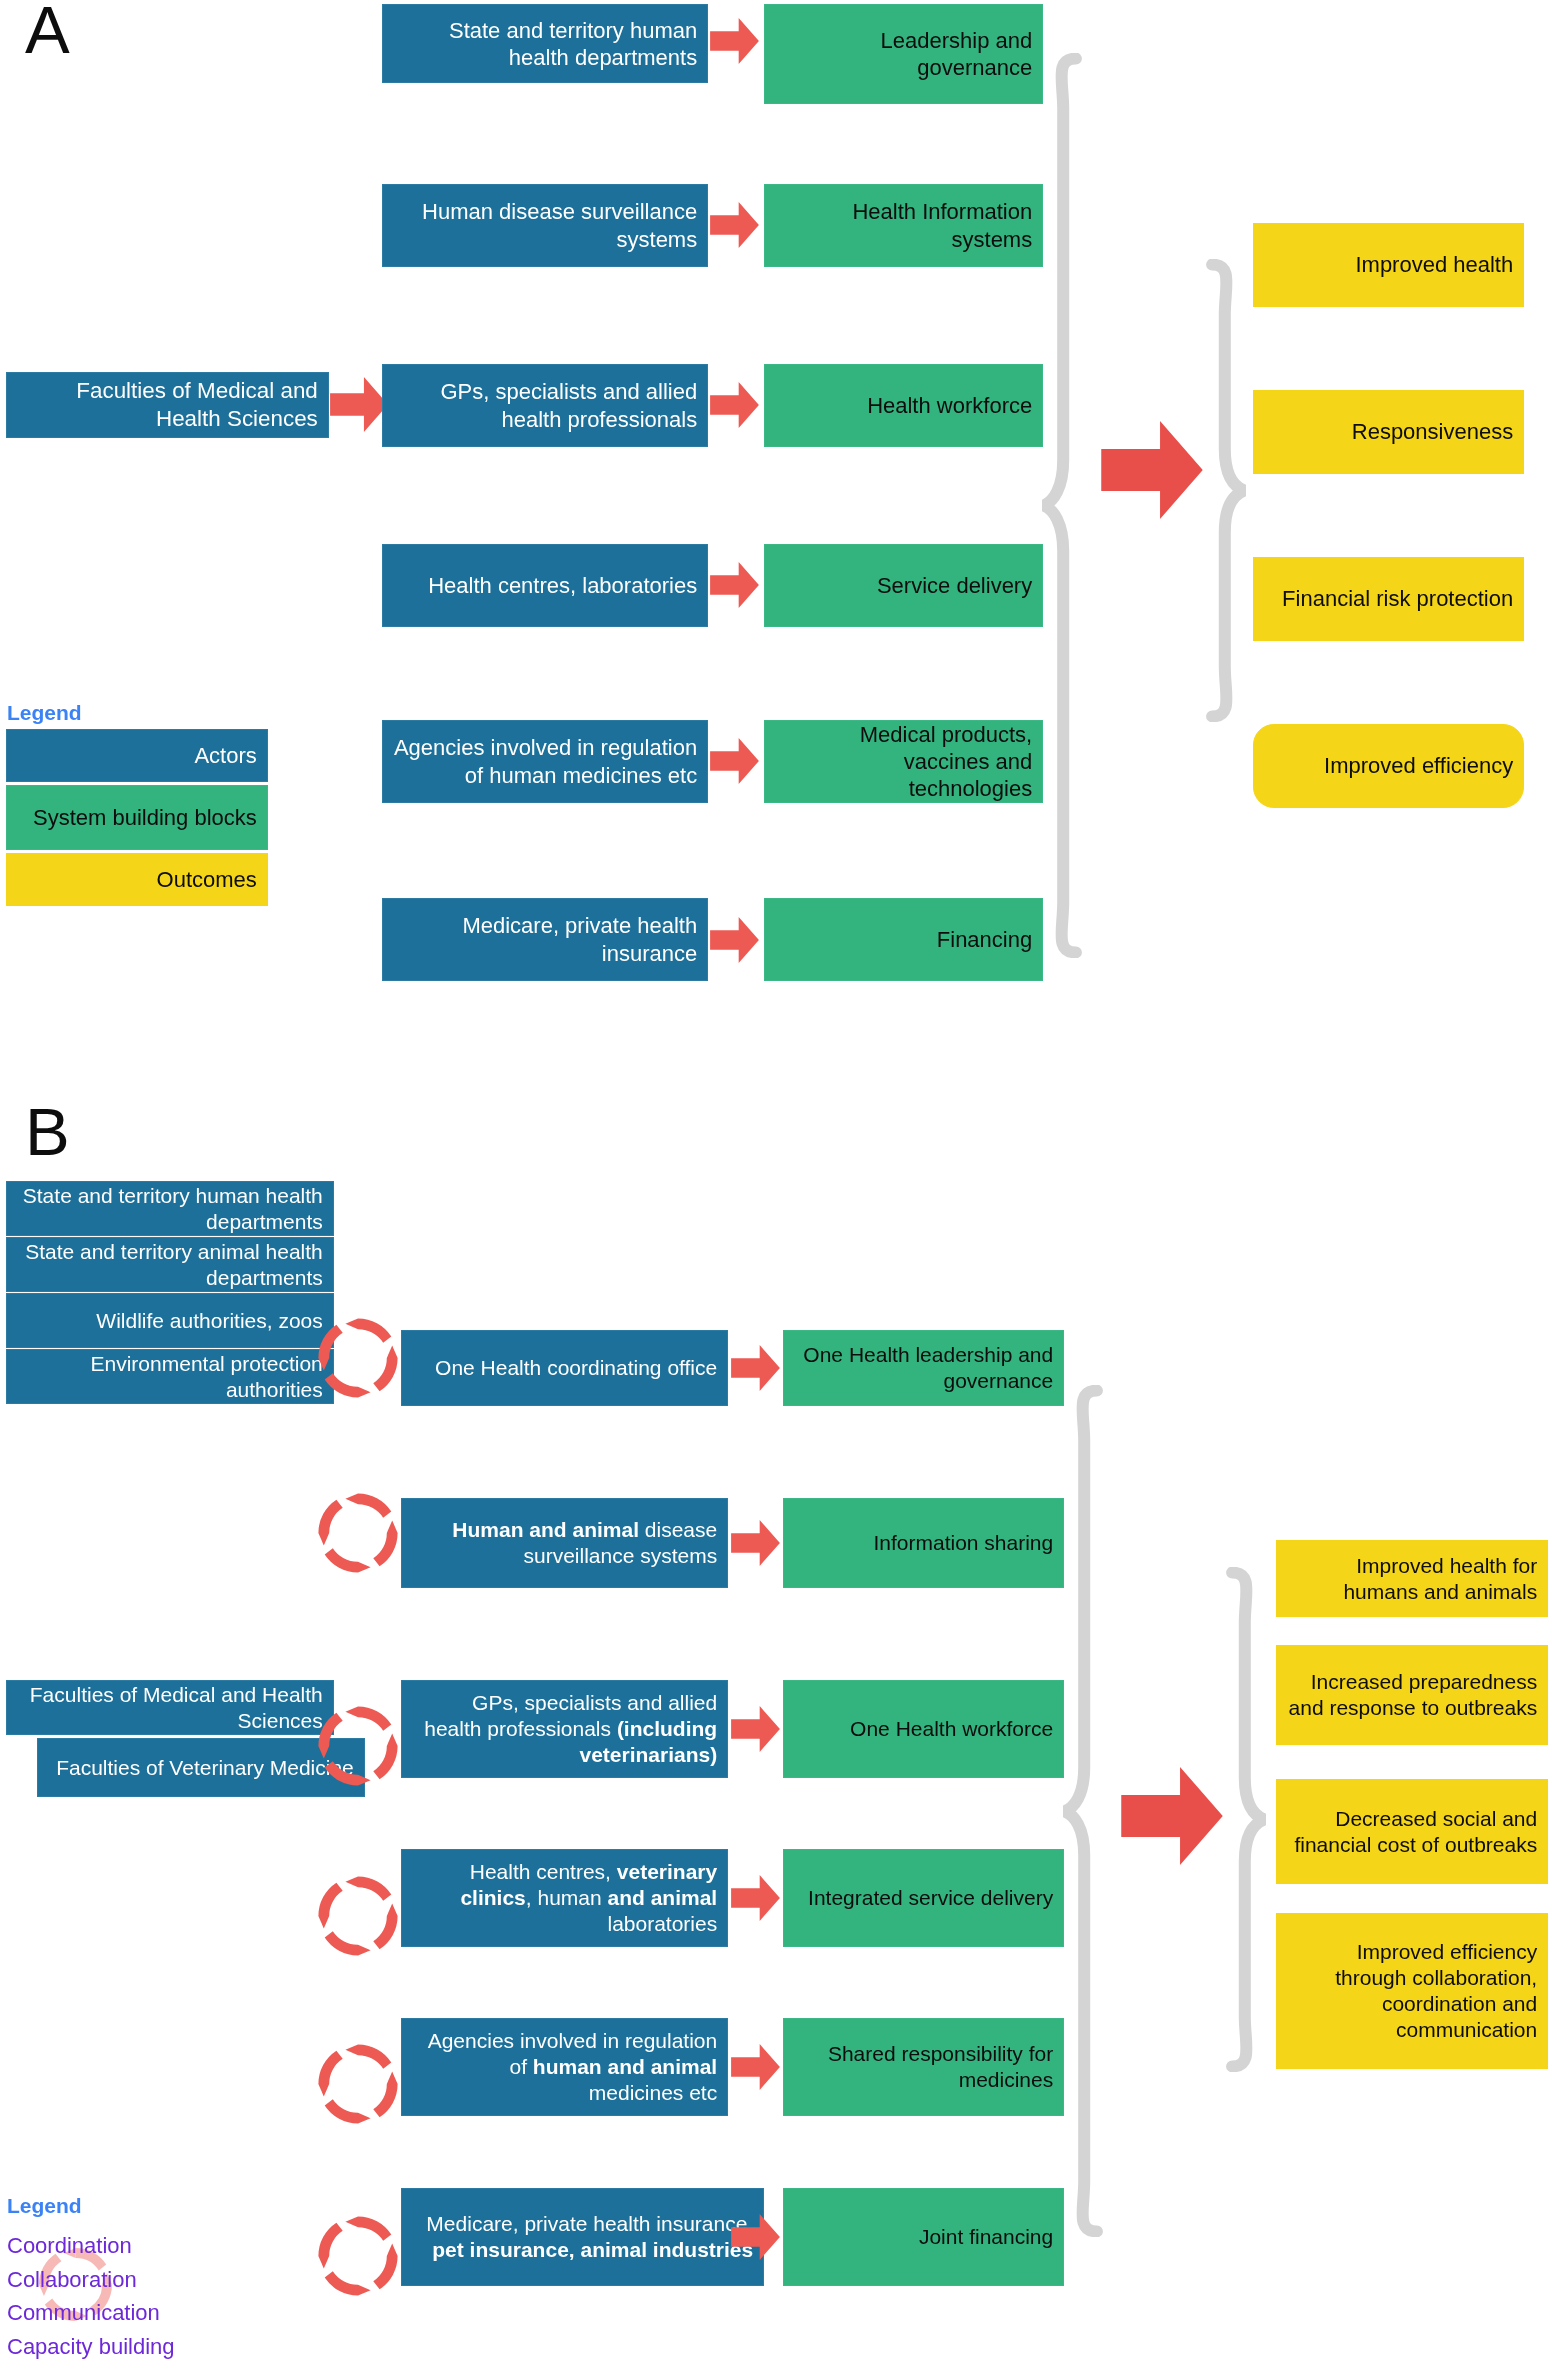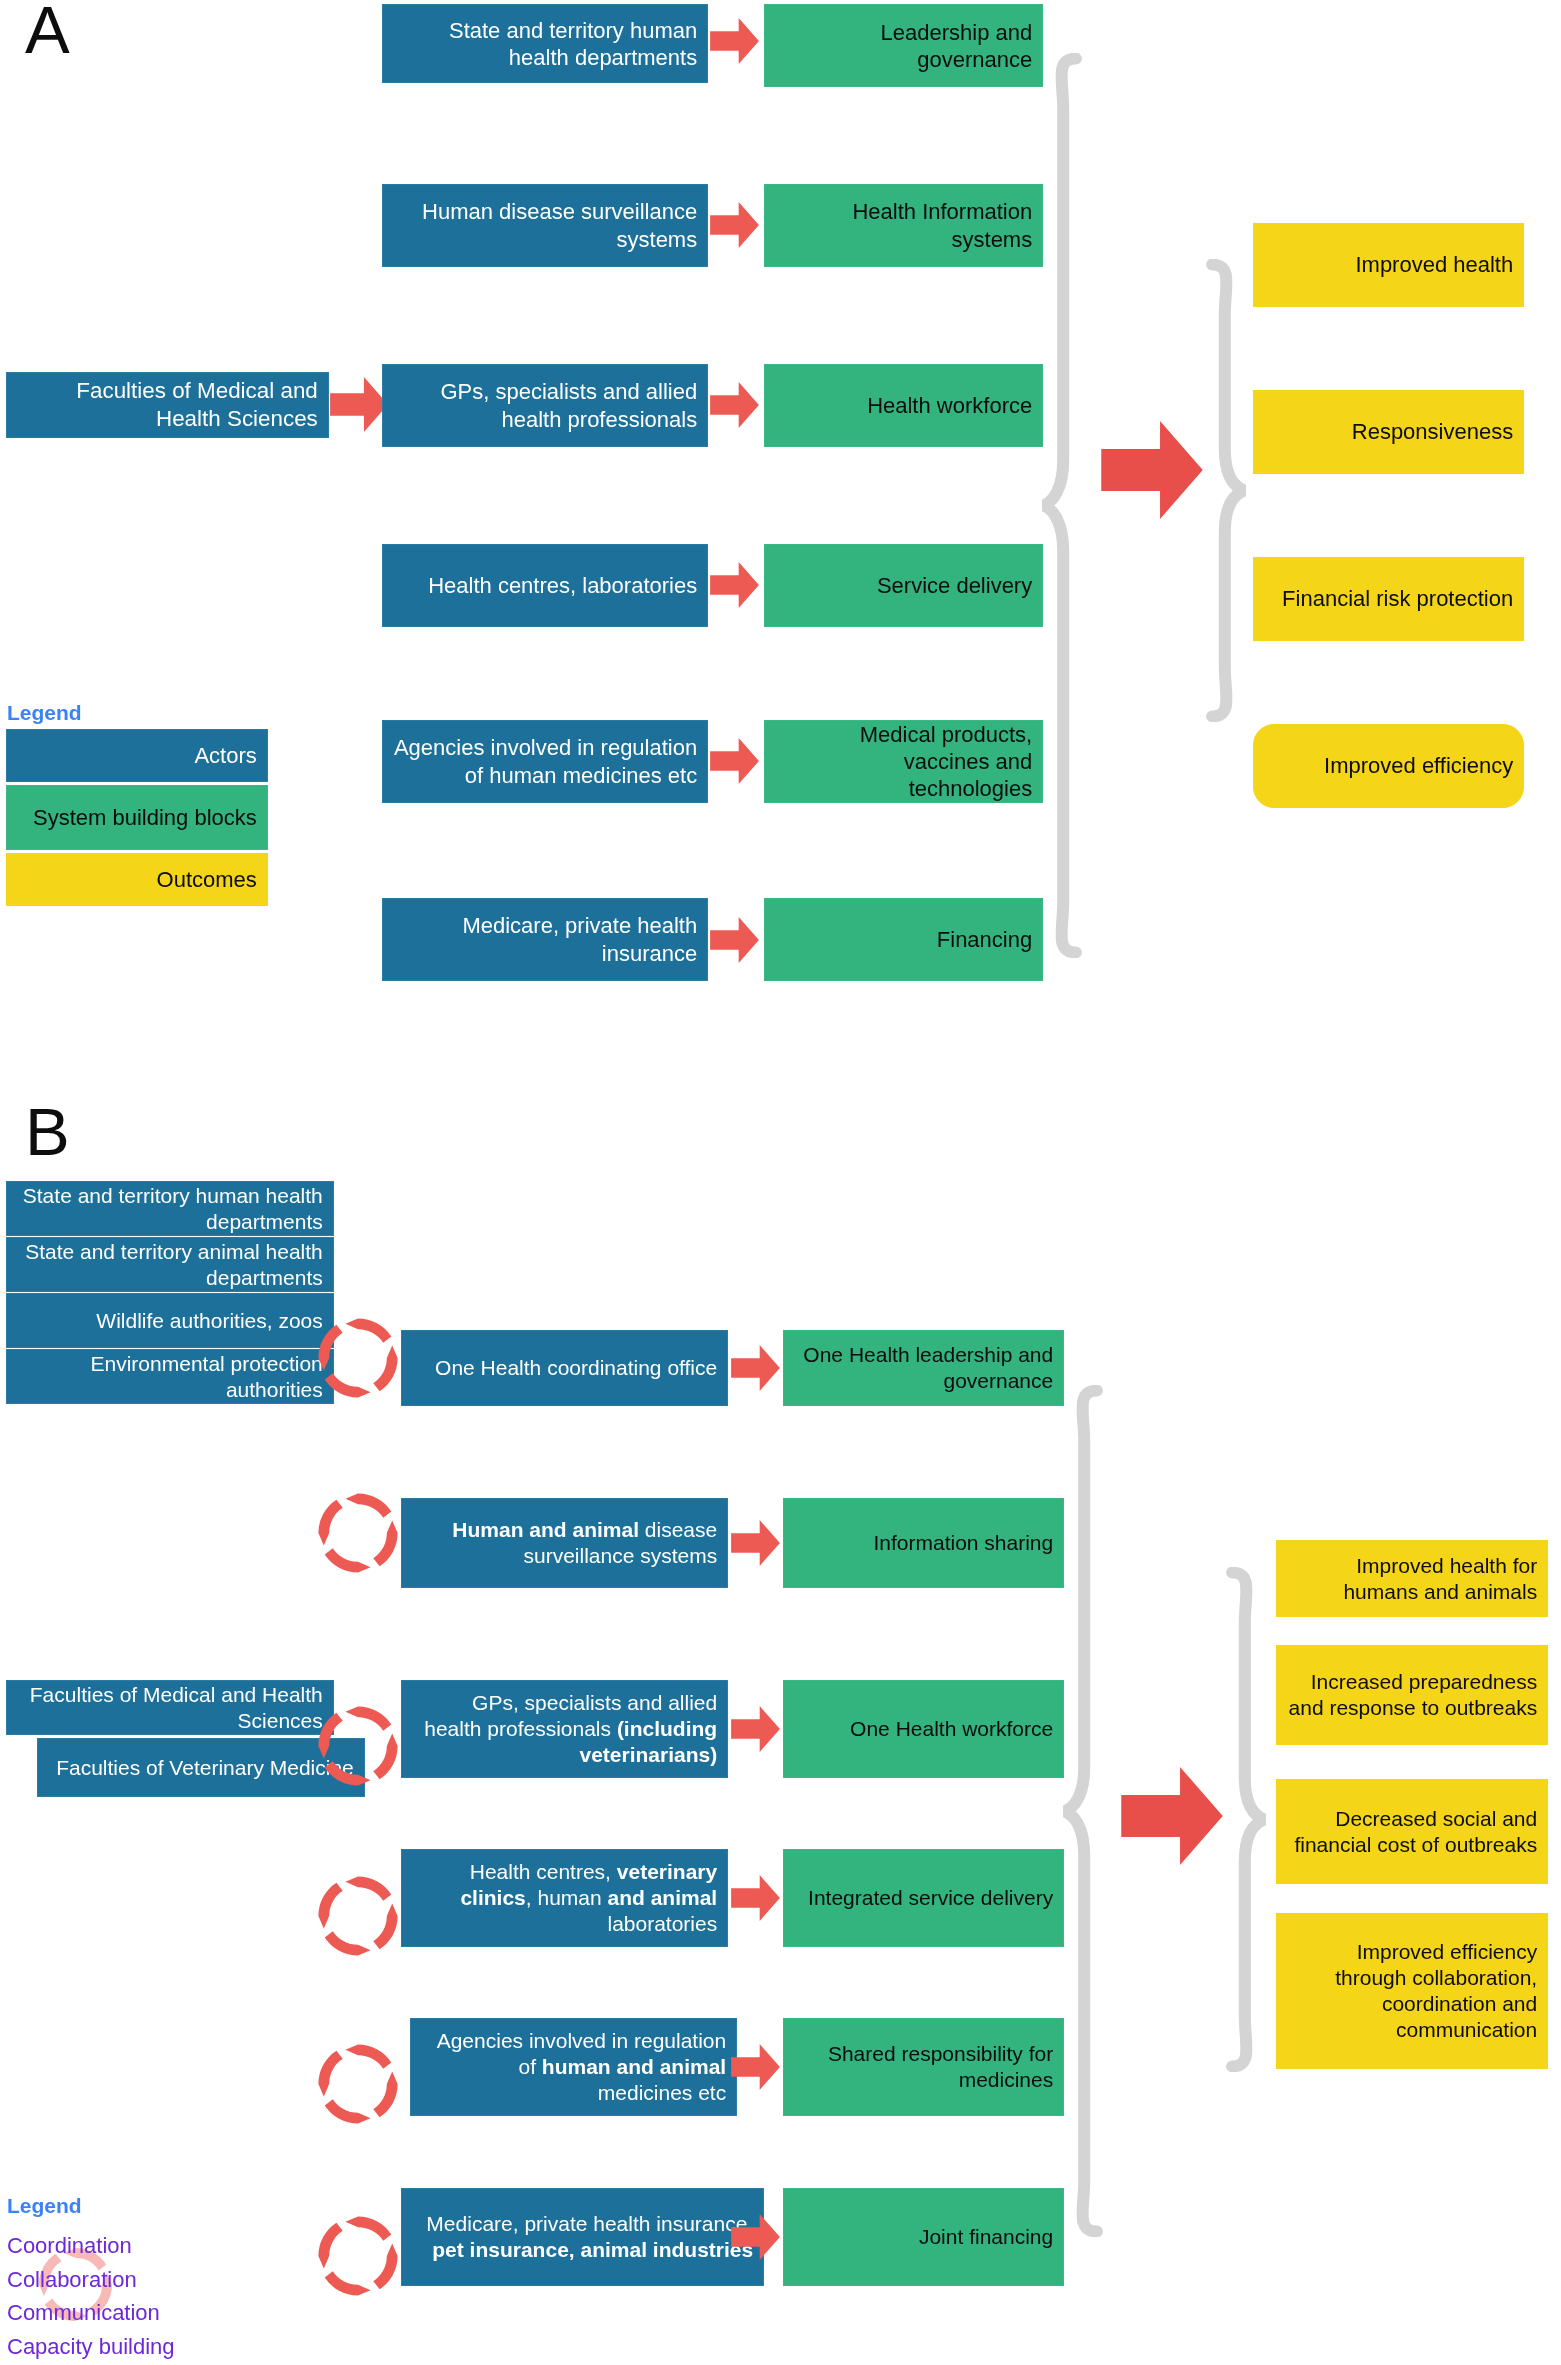--- a/index.html
+++ b/index.html
@@ -103,21 +103,21 @@
   <svg width="49" height="46" viewBox="0 0 70 66">
       <path d="M0 19 L41 19 L41 0 L70 33 L41 66 L41 47 L0 47 Z" fill="#ED5A53"></path>
     </svg>
 </div>
 <div class="rarrow" style="left:710px;top:917px;">
   <svg width="49" height="46" viewBox="0 0 70 66">
       <path d="M0 19 L41 19 L41 0 L70 33 L41 66 L41 47 L0 47 Z" fill="#ED5A53"></path>
     </svg>
 </div>
 
-<div class="box green f31" style="left:764px;top:4.2px;width:279px;height:83px;">
+<div class="box green f31" style="left:764px;top:4.2px;width:279px;height:100px;">
   <span>Leadership and governance</span>
 </div>
 <div class="box green f31" style="left:764px;top:184px;width:279px;height:83px;">
   <span>Health Information systems</span>
 </div>
 <div class="box green f31" style="left:764px;top:364px;width:279px;height:83px;">
   <span>Health workforce</span>
 </div>
 <div class="box green f31" style="left:764px;top:544px;width:279px;height:83px;">
   <span>Service delivery</span>
@@ -283,21 +283,21 @@
 </div>
 <div class="box blue f30" style="left:401px;top:1498px;width:327px;height:90px;">
   <span><b>Human and animal</b> disease surveillance systems</span>
 </div>
 <div class="box blue f30" style="left:401px;top:1680px;width:327px;height:98px;">
   <span>GPs, specialists and allied health professionals <b>(including veterinarians)</b></span>
 </div>
 <div class="box blue f30" style="left:401px;top:1849px;width:327px;height:98px;">
   <span>Health centres, <b>veterinary clinics</b>, human <b>and animal</b> laboratories</span>
 </div>
-<div class="box blue f30" style="left:401px;top:2018px;width:327px;height:98px;margin-left:9px;">
+<div class="box blue f30" style="left:401px;top:2018px;width:327px;height:98px;">
   <span>Agencies involved in regulation of <b>human and animal</b> medicines etc</span>
 </div>
 <div class="box blue f30" style="left:401px;top:2188px;width:363px;height:98px;">
   <span>Medicare, private health insurance, <b>pet insurance, animal industries</b></span>
 </div>
 
 <div class="rarrow" style="left:731px;top:1345px;">
   <svg width="49" height="46" viewBox="0 0 70 66">
       <path d="M0 19 L41 19 L41 0 L70 33 L41 66 L41 47 L0 47 Z" fill="#ED5A53"></path>
     </svg>

